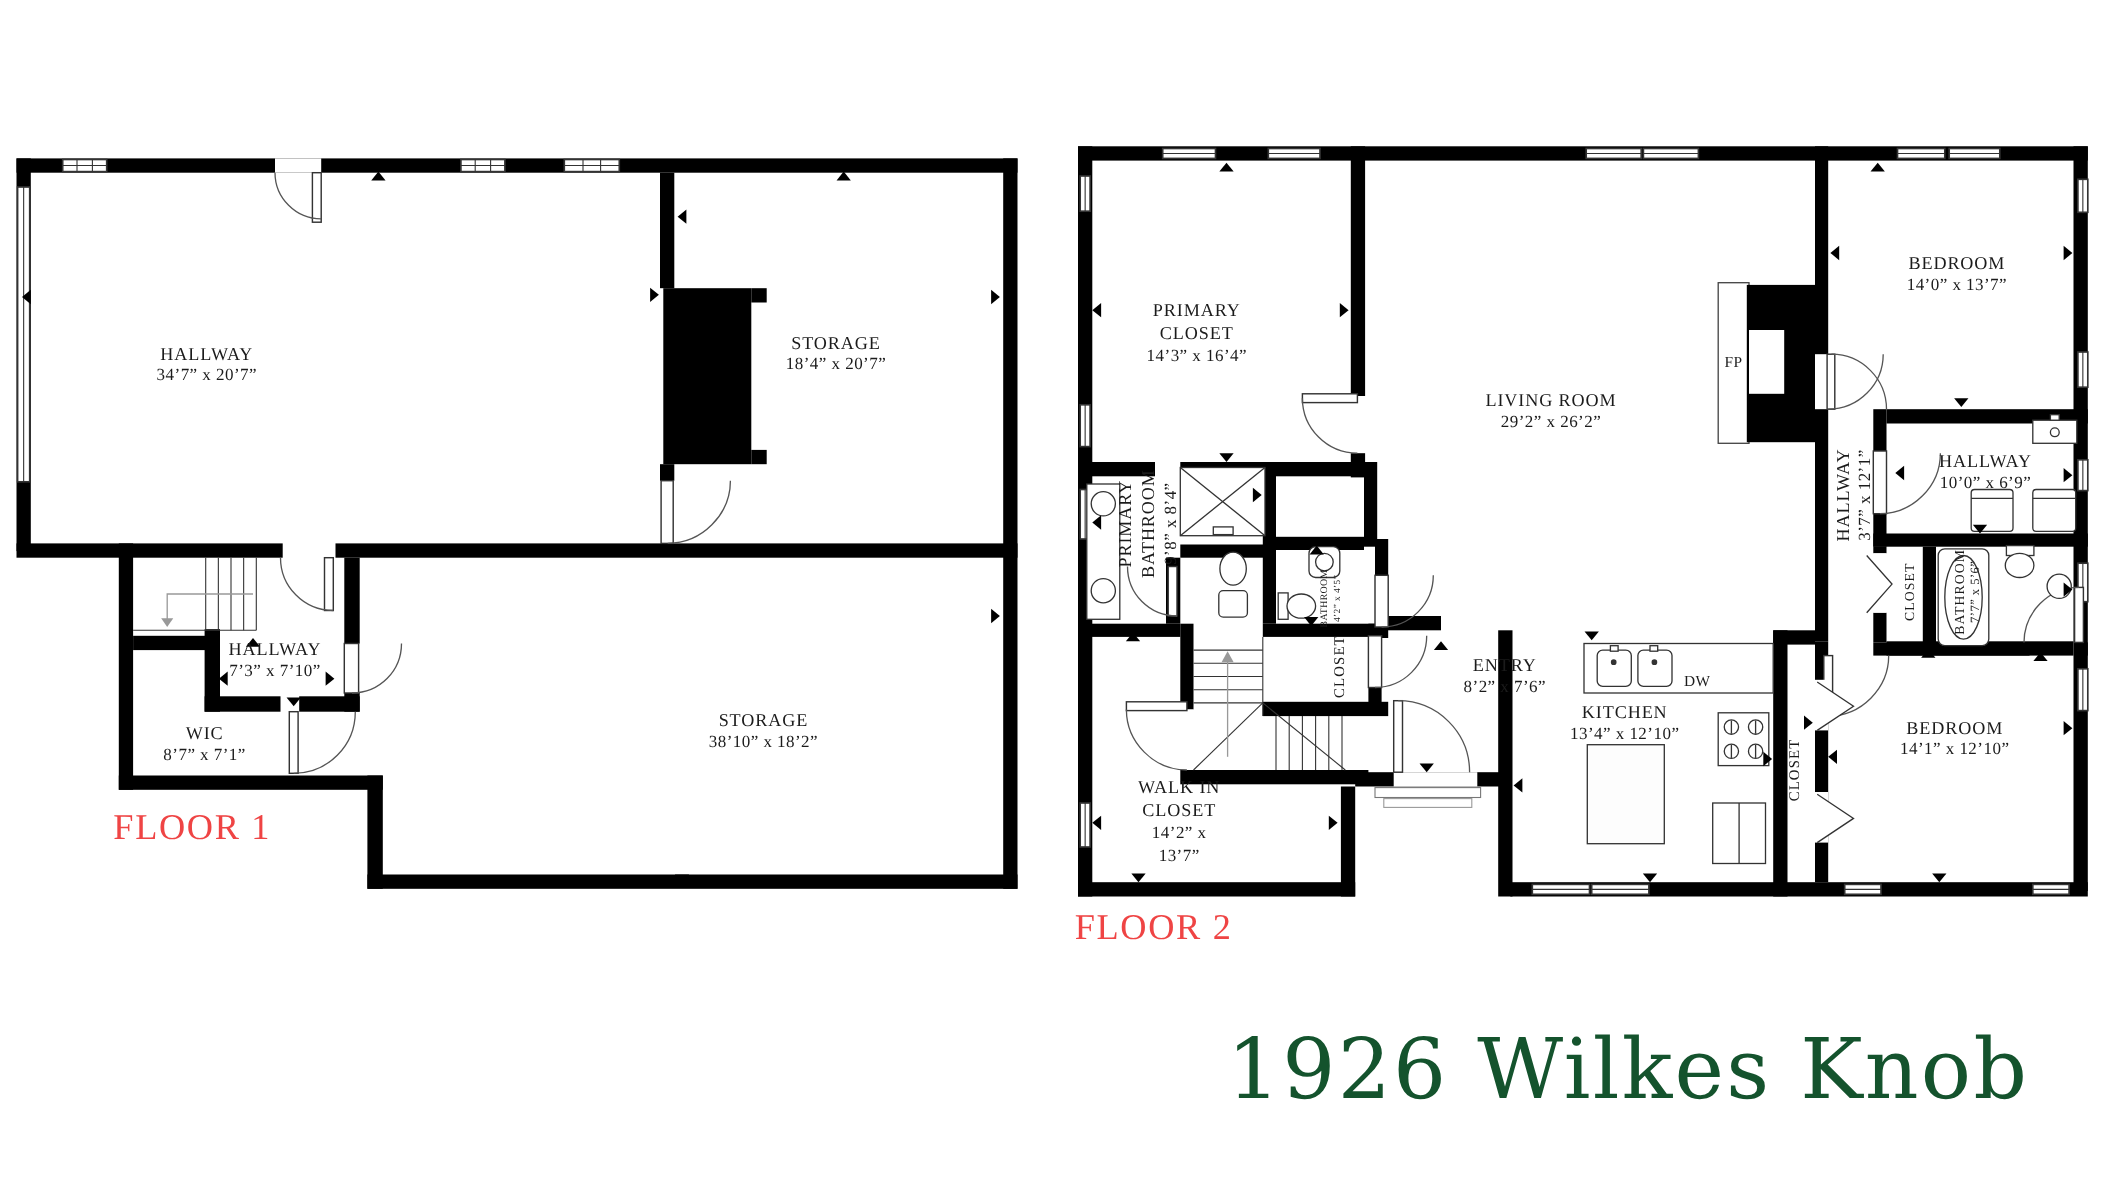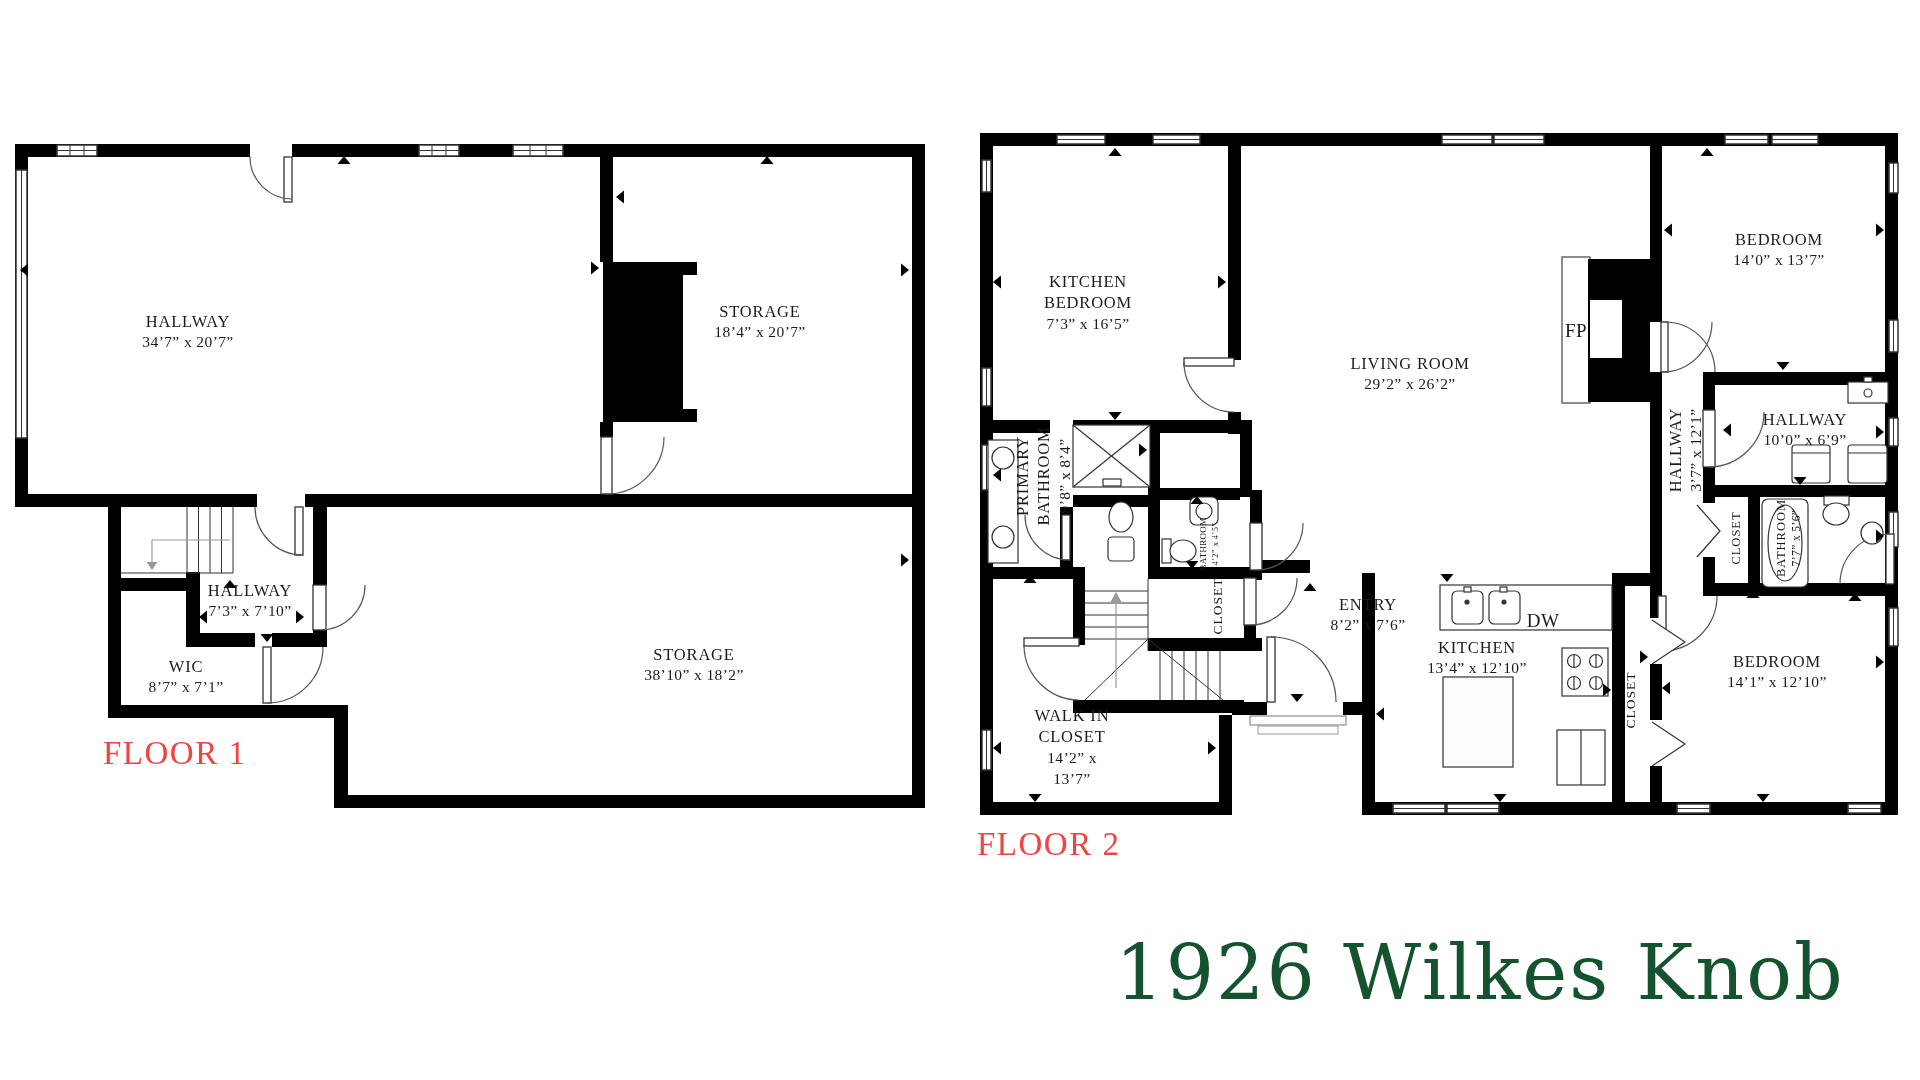--- a/index.html
+++ b/index.html
@@ -7,21 +7,21 @@
           font-family:"Liberation Serif","DejaVu Serif",serif;}
   .plan-svg{position:absolute;left:0;top:0;}
   .rlabel{position:absolute;transform:translate(-50%,-50%);text-align:center;color:#1b1b1b;}
   .rlabel .nm{font-size:16.5px;letter-spacing:.8px;line-height:1.3;}
   .rlabel .dm{font-size:15.5px;letter-spacing:.4px;line-height:1.35;}
   .vert{transform:translate(-50%,-50%) rotate(-90deg);}
   .w120{width:124px;} .w88{width:88px;} .w115{width:118px;}
   .sm .nm{font-size:9px;letter-spacing:.3px;} .sm .dm{font-size:8.5px;}
   .md .nm{font-size:12.5px;letter-spacing:1px;} .md .dm{font-size:11.5px;}
   .closet-tag .nm{font-size:13.5px;letter-spacing:1px;}
-  .tiny .nm{font-size:19px;letter-spacing:.5px;}
+  .tiny .nm{font-size:14px;letter-spacing:.5px;}
   .floor-tag{position:absolute;font-size:33px;letter-spacing:1.5px;color:#ef4444;}
   .title{position:absolute;transform:translate(-50%,-50%);font-size:76px;color:#14532d;
          letter-spacing:2px;white-space:nowrap;font-family:"DejaVu Serif","Liberation Serif",serif;}
 </style>
 </head>
 <body>
 
 <div class="canvas">
 
 <svg class="plan-svg" width="1920" height="1080" viewBox="0 0 1920 1080">
@@ -387,22 +387,22 @@
   <div class="rlabel" style="left:186px;top:677px">
     <div class="nm">WIC</div>
     <div class="dm">8’7” x 7’1”</div>
   </div>
   <div class="rlabel" style="left:694px;top:665px">
     <div class="nm">STORAGE</div>
     <div class="dm">38’10” x 18’2”</div>
   </div>
 
   <div class="rlabel w120" style="left:1088px;top:303px">
-    <div class="nm">KITCHEN BEDROOM</div>
-    <div class="dm">7’3” x 16’5”</div>
+    <div class="nm">PRIMARY CLOSET</div>
+    <div class="dm">14’3” x 16’4”</div>
   </div>
   <div class="rlabel" style="left:1410px;top:374px">
     <div class="nm">LIVING ROOM</div>
     <div class="dm">29’2” x 26’2”</div>
   </div>
   <div class="rlabel" style="left:1779px;top:250px">
     <div class="nm">BEDROOM</div>
     <div class="dm">14’0” x 13’7”</div>
   </div>
   <div class="rlabel vert w115" style="left:1044px;top:476px">

